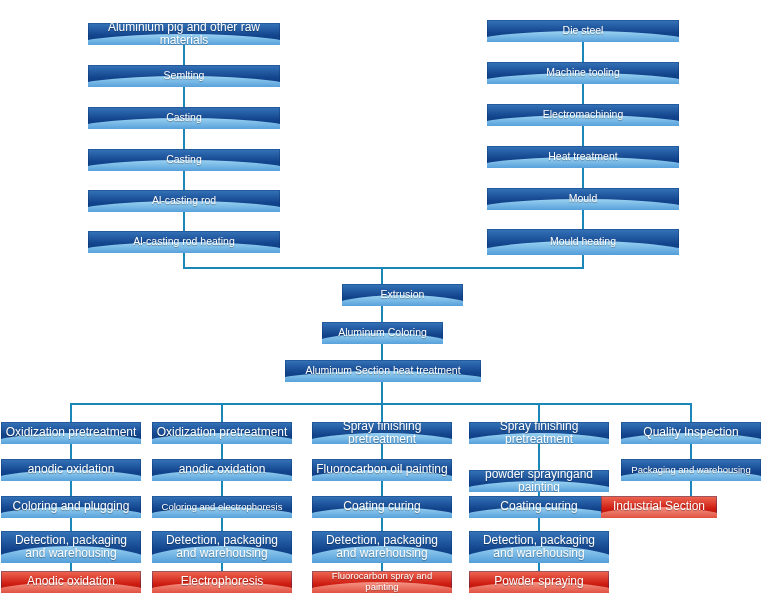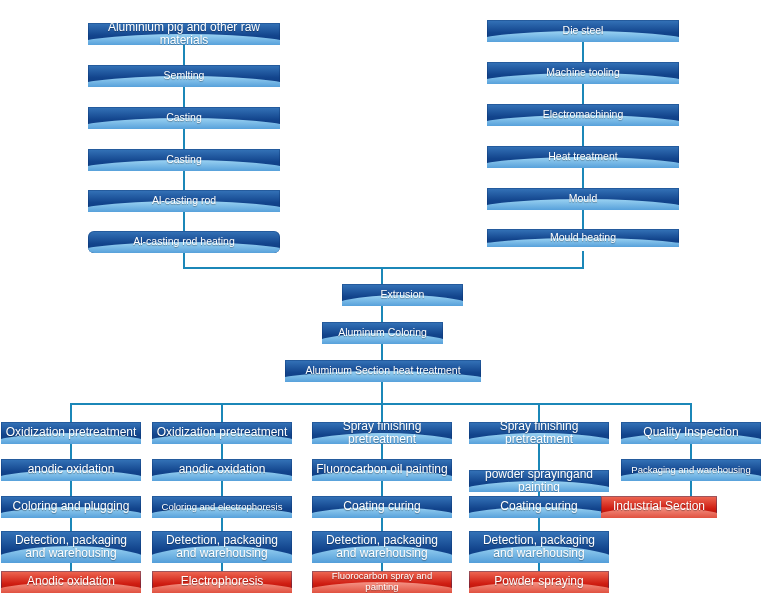--- a/index.html
+++ b/index.html
@@ -57,40 +57,40 @@
     </div>
   <div class="node" style="left:88px;top:107px;width:192px;height:22px;">
     <span class="lbl">Casting</span>
     </div>
   <div class="node" style="left:88px;top:149px;width:192px;height:22px;">
     <span class="lbl">Casting</span>
     </div>
   <div class="node" style="left:88px;top:190px;width:192px;height:22px;">
     <span class="lbl">Al-casting rod</span>
     </div>
-  <div class="node" style="left:88px;top:231px;width:192px;height:22px;border-radius:6px;">
+  <div class="node" style="left:88px;top:231px;width:192px;height:22px;">
     <span class="lbl">Al-casting rod heating</span>
     </div>
 
   <div class="node" style="left:487px;top:20px;width:192px;height:22px;">
     <span class="lbl">Die steel</span>
     </div>
   <div class="node" style="left:487px;top:62px;width:192px;height:22px;">
     <span class="lbl">Machine tooling</span>
     </div>
   <div class="node" style="left:487px;top:104px;width:192px;height:22px;">
     <span class="lbl">Electromachining</span>
     </div>
   <div class="node" style="left:487px;top:146px;width:192px;height:22px;text-align:right;">
     <span class="lbl">Heat treatment</span>
     </div>
   <div class="node" style="left:487px;top:188px;width:192px;height:22px;">
     <span class="lbl">Mould</span>
     </div>
-  <div class="node" style="left:487px;top:229px;width:192px;height:18px;">
+  <div class="node" style="left:487px;top:229px;width:192px;height:26px;">
     <span class="lbl">Mould heating</span>
     </div>
 
   <div class="node" style="left:322px;top:284px;width:121px;height:22px;margin-left:20px;">
     <span class="lbl">Extrusion</span>
     </div>
   <div class="node" style="left:322px;top:322px;width:121px;height:22px;">
     <span class="lbl">Aluminum Coloring</span>
     </div>
   <div class="node" style="left:285px;top:360px;width:196px;height:22px;">

